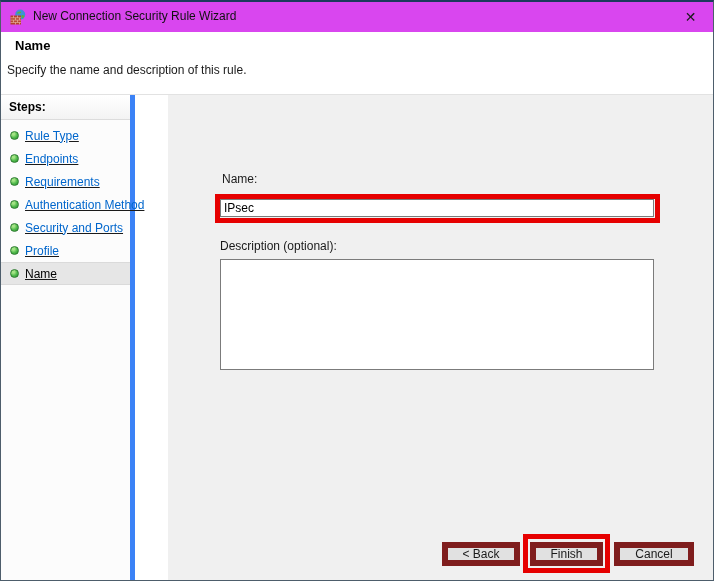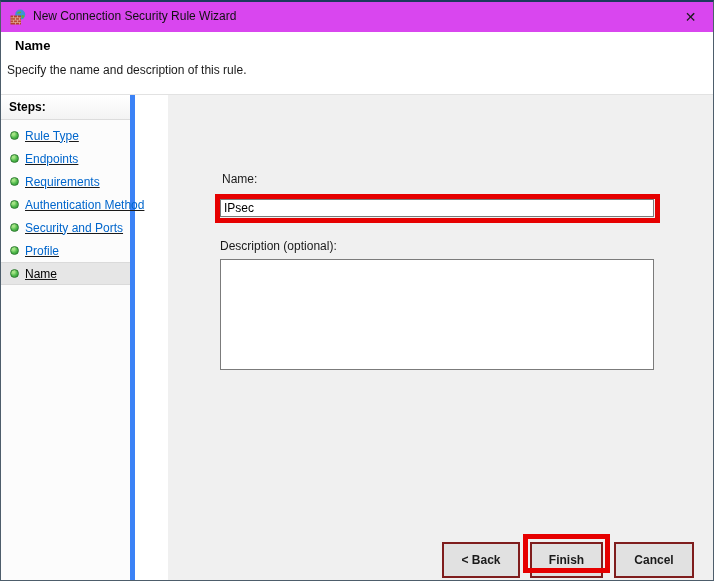--- a/index.html
+++ b/index.html
@@ -63,24 +63,24 @@
 
   .desc-label { position:absolute; left:52px; top:144px; color:#1a1a1a; }
   .desc-textarea {
     position:absolute; left:52px; top:164px; width:434px; height:111px;
     border:1px solid #7b7b7b; background:#fff; resize:none; outline:none;
     font-family:inherit; font-size:12px; padding:2px 3px;
   }
 
   
   .btn {
-    position:absolute; top:447px; height:36px;
-    background:#e1e1e1; border:2px solid #7f1d1d;
+    position:absolute; top:447px; height:24px;
+    background:#e1e1e1; border:6px solid #7f1d1d;
     font-family:inherit; font-size:12px; color:#1a1a1a;
-    display:flex; align-items:center; justify-content:center; cursor:default;font-weight:bold;
+    display:flex; align-items:center; justify-content:center; cursor:default;
   }
   .btn-back   { left:274px; width:78px; }
   .btn-finish { left:362px; width:73px; }
   .btn-cancel { left:446px; width:80px; }
   .finish-annotation {
     position:absolute; left:355px; top:439px; width:87px; height:39px;
     border:5px solid #e60000; pointer-events:none; z-index:2;
   }
 </style>
 </head>

